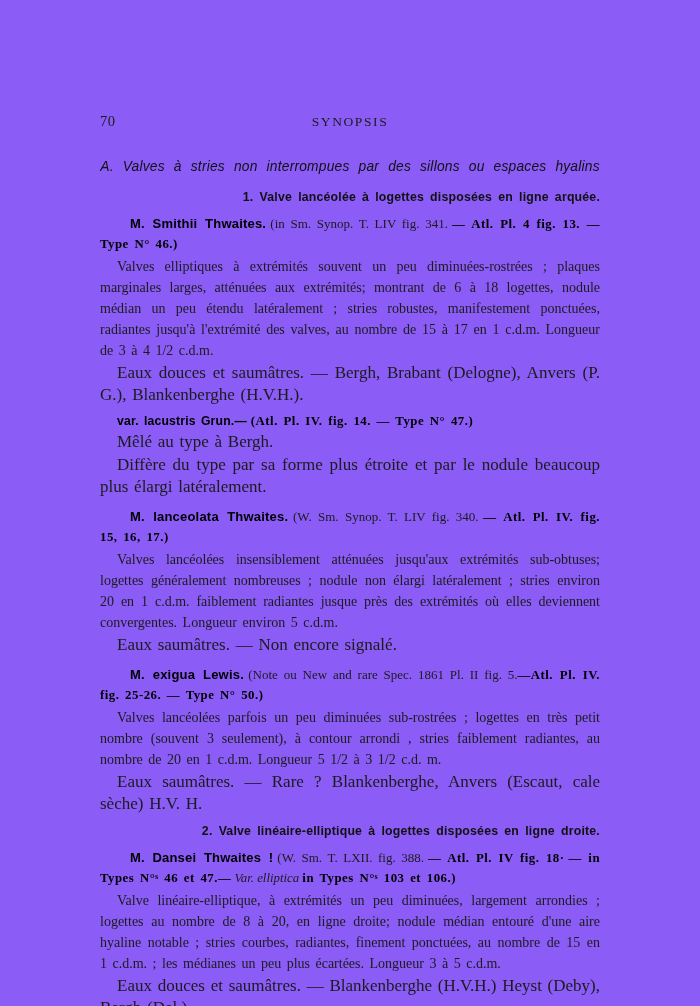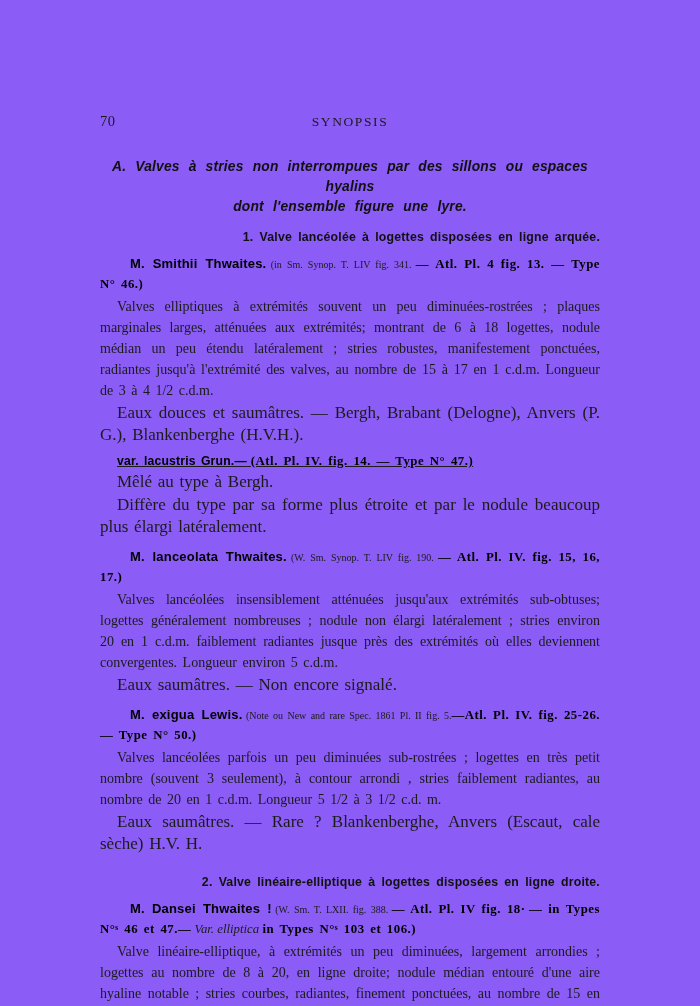--- a/index.html
+++ b/index.html
@@ -24,21 +24,21 @@
     position:absolute; left:0; right:0; top:1px;
     text-align:center;
     font-size:13.5px; letter-spacing:1.6px;font-family:Liberation Serif, serif;
   }
 
   
   .section-head {
     margin-top:26px;
     text-align:center;
     font-family:"Liberation Sans","DejaVu Sans",sans-serif;
-    font-weight:bold; font-style:italic;
+    font-weight:normal; font-style:italic;
     font-size:13.8px; line-height:20px;
     word-spacing:5px; letter-spacing:.2px;
     color:#111;
   }
 
   
   .group-title {
     margin-top:13px;
     text-align:right;
     font-family:"Liberation Sans","DejaVu Sans",sans-serif;
@@ -56,21 +56,21 @@
     line-height:19.5px;
     font-size:12.8px;
   }
   .sp-name {
     font-family:"Liberation Sans","DejaVu Sans",sans-serif;
     font-weight:bold;
     font-size:13px;
     letter-spacing:.2px; word-spacing:3px;
     color:#000;
   }
-  .cite { font-size:10px; word-spacing:1.5px; }
+  .cite { font-size:13px; word-spacing:1.5px; }
   .cite-b {
     font-weight:bold; font-size:12.8px;
     letter-spacing:.5px; word-spacing:2px; color:#000;
   }
   .cite-i { font-style:italic; font-size:12.8px; }
 
   
   .body-par {
     margin:2px 0 0 0;
     font-size:14px; line-height:21px;
@@ -84,45 +84,43 @@
     font-size:17px; line-height:22px;
     text-align:justify; text-indent:17px;
     word-spacing:1.5px;
   }
 
   
   .var-head {
     margin:5px 0 0 0;
     text-indent:17px;
     line-height:17px;
-    text-decoration:underline;
   }
   .var-name {
     font-family:"Liberation Sans","DejaVu Sans",sans-serif;
     font-weight:bold;
     font-size:12.2px; letter-spacing:.2px; word-spacing:1.5px;
     color:#000;
   }
   .mt6 { margin-top:6px; }
-  .mt8 { margin-top:20px; }
+  .mt8 { margin-top:9px; }
 </style>
 </head>
 <body>
 
 <div class="page">
   <div class="content">
 
     <div class="pagehead">
       <span class="pagenum">70</span>
       <span class="runhead">SYNOPSIS</span>
     </div>
 
     <div class="section-head">
       <div>A. Valves à stries non interrompues par des sillons ou espaces hyalins</div>
-      <div>dont l'ensemble figure une lyre.</div>
     </div>
 
     <div class="group-title">1. Valve lancéolée à logettes disposées en ligne arquée.</div>
 
     <div>
       <p class="species-head"><span class="sp-name">M. Smithii Thwaites.</span>
         <span class="cite">(in Sm. Synop. T. LIV fig. 341.</span>
         <span class="cite-b">— Atl. Pl. 4 fig. 13. — Type N° 46.)</span></p>
       <p class="body-par">Valves elliptiques à extrémités souvent un peu diminuées-rostrées ; plaques marginales larges, atténuées aux extrémités; montrant de 6 à 18 logettes, nodule médian un peu étendu latéralement ; stries robustes, manifestement ponctuées, radiantes jusqu'à l'extrémité des valves, au nombre de 15 à 17 en 1 c.d.m. Longueur de 3 à 4 1/2 c.d.m.</p>
       <p class="small-par">Eaux douces et saumâtres. — Bergh, Brabant (Delogne), Anvers (P. G.), Blankenberghe (H.V.H.).</p>
@@ -130,21 +128,21 @@
 
     <div>
       <p class="var-head"><span class="var-name">var. lacustris Grun.—</span>
         <span class="cite-b">(Atl. Pl. IV. fig. 14. — Type N° 47.)</span></p>
       <p class="small-par">Mêlé au type à Bergh.</p>
       <p class="small-par">Diffère du type par sa forme plus étroite et par le nodule beaucoup plus élargi latéralement.</p>
     </div>
 
     <div class="mt6">
       <p class="species-head"><span class="sp-name">M. lanceolata Thwaites.</span>
-        <span class="cite">(W. Sm. Synop. T. LIV fig. 190.</span>
+        <span class="cite">(W. Sm. Synop. T. LIV fig. 340.</span>
         <span class="cite-b">— Atl. Pl. IV. fig. 15, 16, 17.)</span></p>
       <p class="body-par">Valves lancéolées insensiblement atténuées jusqu'aux extrémités sub-obtuses; logettes généralement nombreuses ; nodule non élargi latéralement ; stries environ 20 en 1 c.d.m. faiblement radiantes jusque près des extrémités où elles deviennent convergentes. Longueur environ 5 c.d.m.</p>
       <p class="small-par">Eaux saumâtres. — Non encore signalé.</p>
     </div>
 
     <div class="mt6">
       <p class="species-head"><span class="sp-name">M. exigua Lewis.</span>
         <span class="cite">(Note ou New and rare Spec. 1861 Pl. II fig. 5.</span><span class="cite-b">—Atl. Pl. IV. fig. 25-26. — Type N° 50.)</span></p>
       <p class="body-par">Valves lancéolées parfois un peu diminuées sub-rostrées ; logettes en très petit nombre (souvent 3 seulement), à contour arrondi , stries faiblement radiantes, au nombre de 20 en 1 c.d.m. Longueur 5 1/2 à 3 1/2 c.d. m.</p>
       <p class="small-par">Eaux saumâtres. — Rare ? Blankenberghe, Anvers (Escaut, cale sèche) H.V. H.</p>

